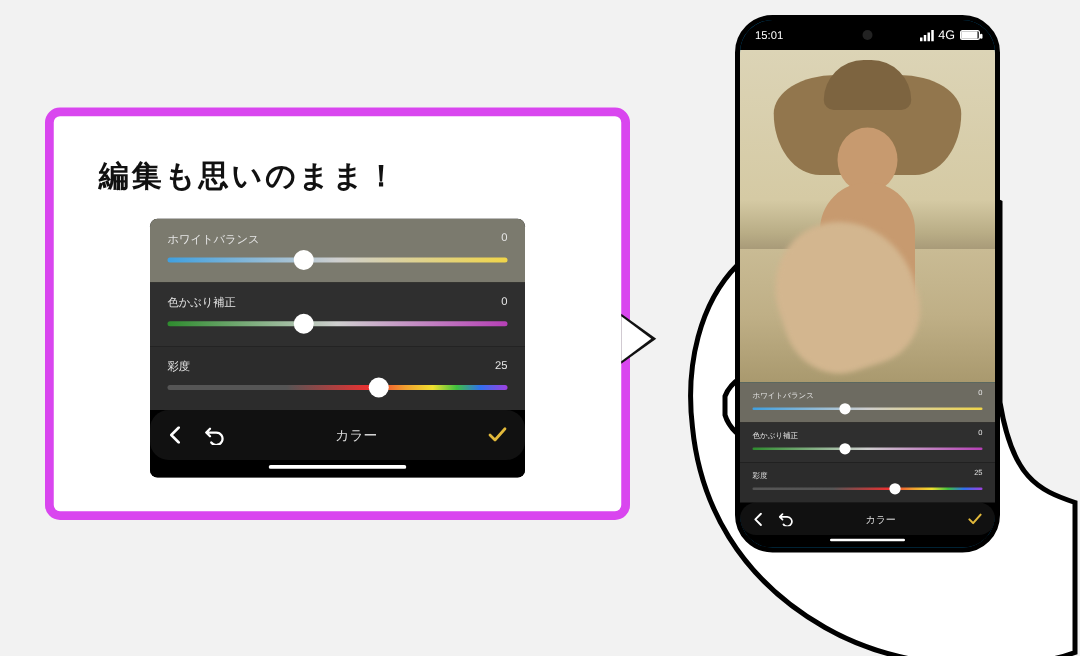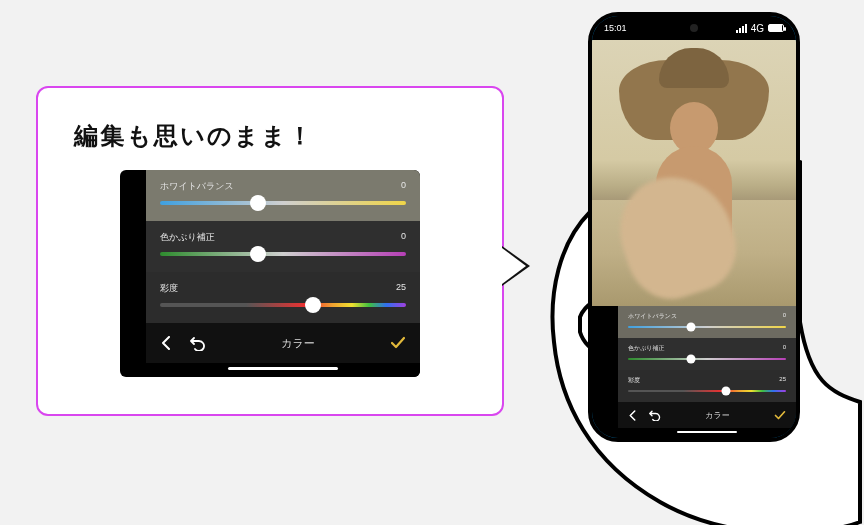--- a/index.html
+++ b/index.html
@@ -10,21 +10,21 @@
     position: relative;
     overflow: hidden;
   }
 
   
   .callout {
     position: absolute;
     left: 36px; top: 86px;
     width: 468px; height: 330px;
     background: #fff;
-    border: 2px solid #d946ef;
+    border: 7px solid #d946ef;
     border-radius: 12px;
     padding: 32px 36px 20px;
   }
   .callout::after,
   .callout::before {
     content: "";
     position: absolute;
     right: -24px; top: 160px;
     width: 0; height: 0;
     border-top: 18px solid transparent;
@@ -49,21 +49,20 @@
 
   
   .editor {
     width: 300px;
     margin: 0 auto;
     background: #000;
     border-radius: 6px;
     overflow: hidden;
     color: #fff;
     font-size: 10px;
-    padding-left: 26px;
   }
   .editor-row {
     padding: 10px 14px 16px;
     position: relative;
   }
   .editor-row.wb   { background: #7b7a6e; }
   .editor-row.tint { background: #2f2f2f; }
   .editor-row.sat  { background: #2c2c2c; }
   .editor-row .head {
     display: flex; justify-content: space-between;
@@ -85,20 +84,21 @@
     width: 16px; height: 16px;
     background: #fff;
     border-radius: 50%;
     transform: translate(-50%,-50%);
   }
   .editor-bar {
     display: flex; align-items: center;
     height: 40px; padding: 0 14px;
     background: #111;
     gap: 18px;
+    border-radius: 15px;
   }
   .editor-bar .spacer { flex: 1; }
   .editor-bar .title { font-size: 11px; color: #ddd; }
   .chevron-left, .undo, .check { display:inline-flex; }
   .home-ind {
     height: 14px;
     display: flex; justify-content: center; align-items: flex-start;
     background: #000;
   }
   .home-ind span {

